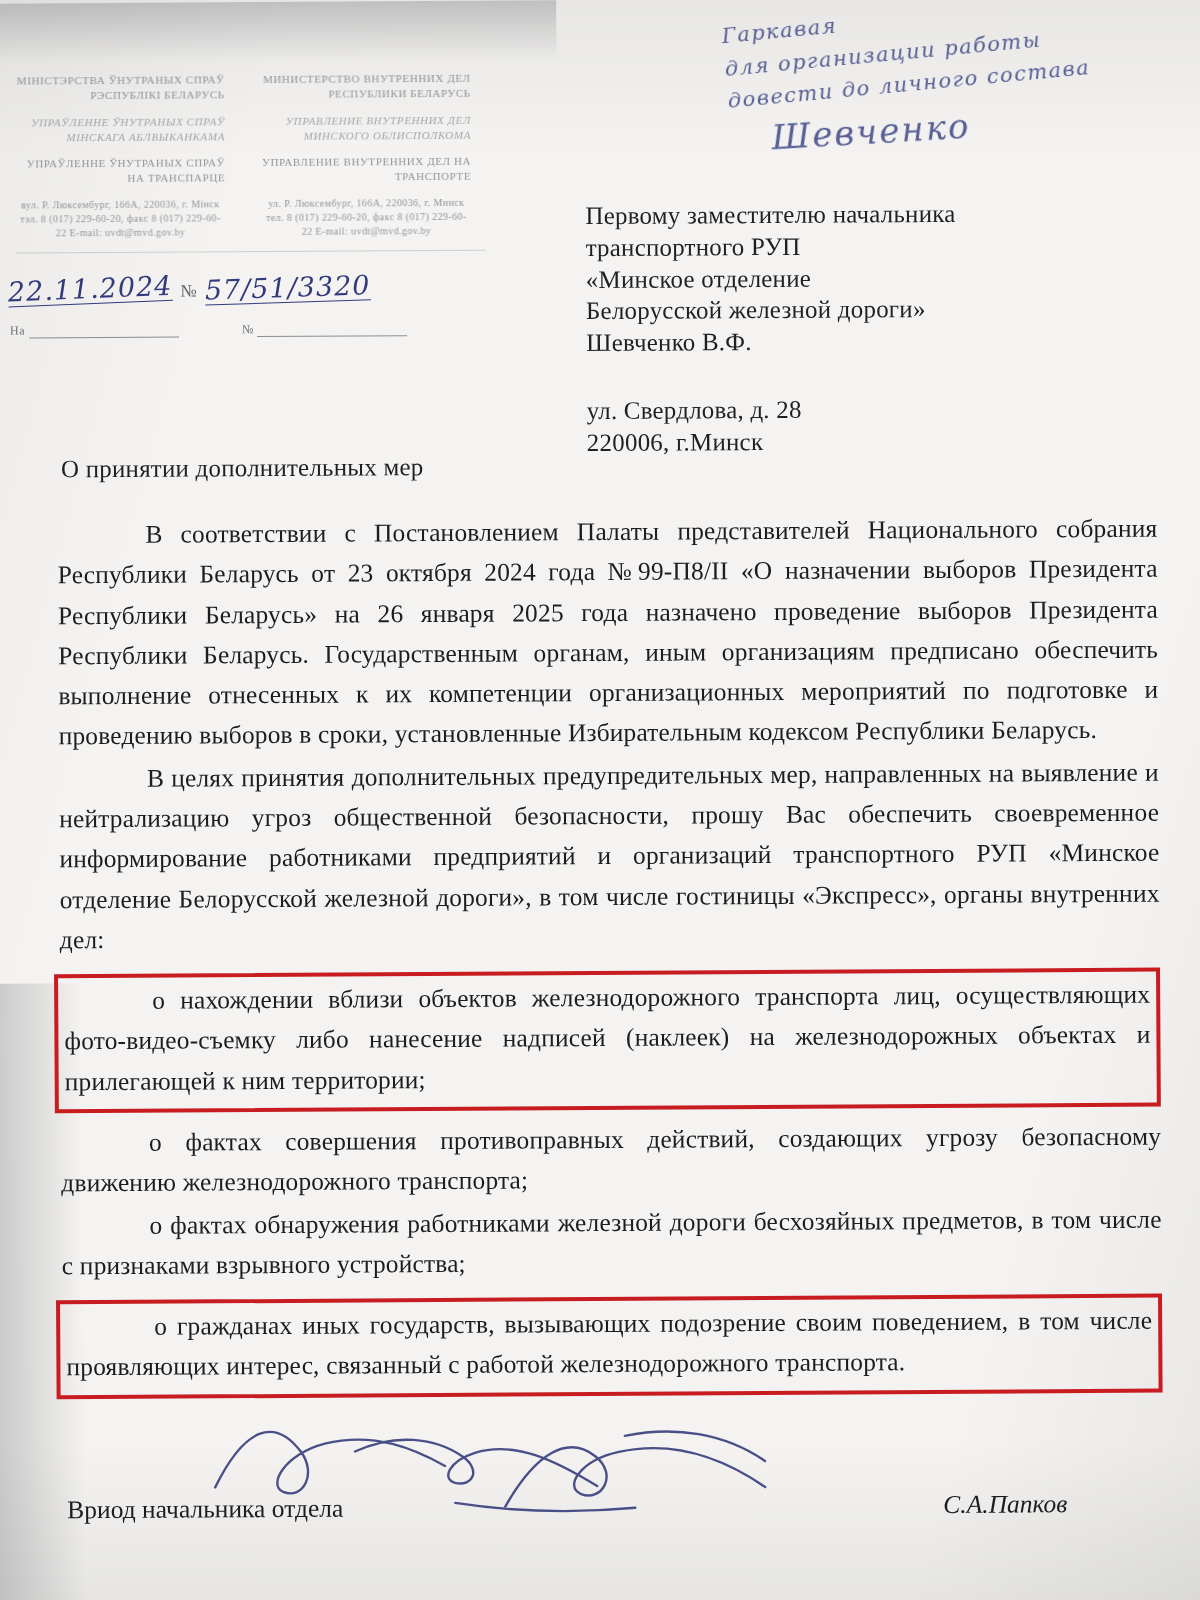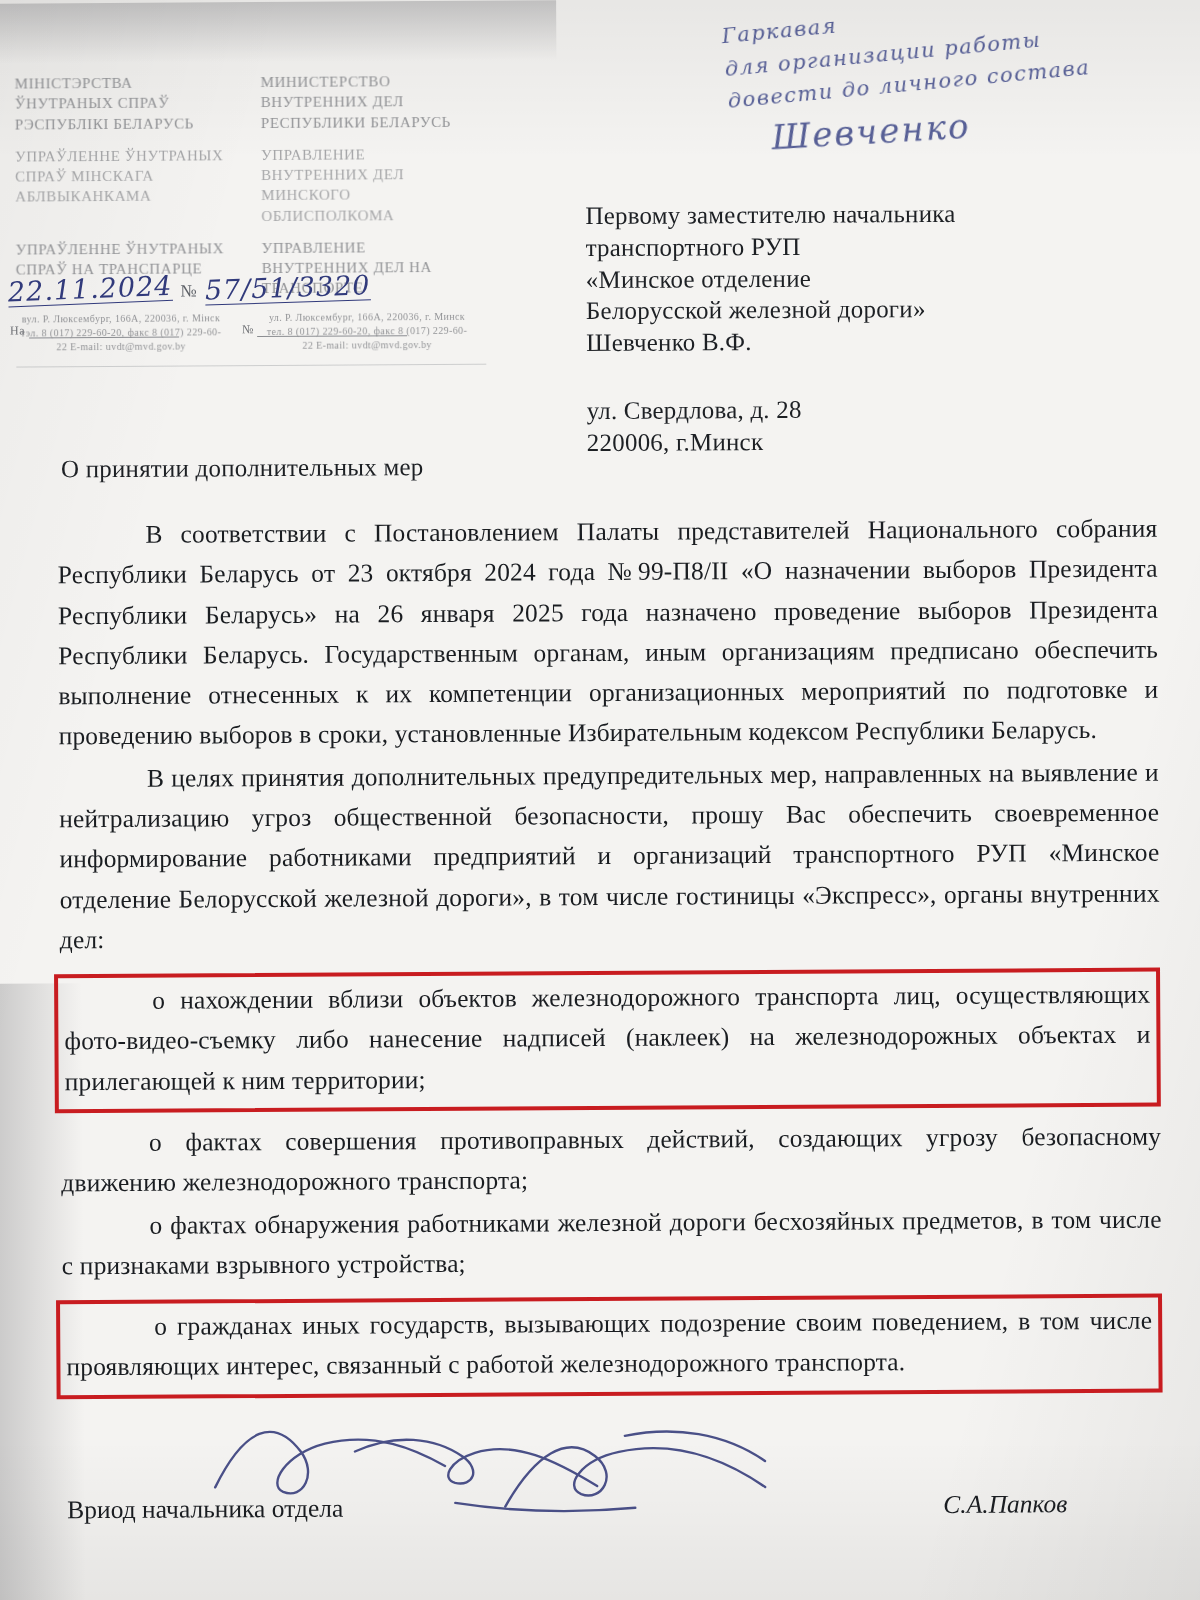--- a/index.html
+++ b/index.html
@@ -41,27 +41,27 @@
     filter: blur(0.6px);
     font-family: "Liberation Serif", serif;
   }
   .lh-row {
     display: flex;
     gap: 36px;
     margin-bottom: 12px;
   }
   .lh-col {
     width: 210px;
-    font-size: 15px;
+    font-size: 11px;
     line-height: 1.35;
     letter-spacing: 0.6px;
-    text-align: left;
+    text-align: right;
     text-transform: uppercase;
   }
-  .lh-col.dim { opacity: 0.8; }
+  .lh-col.dim { opacity: 0.8; font-style: italic; }
   .lh-small {
     font-size: 10px;
     letter-spacing: 0.4px;
     line-height: 1.4;
     text-align: center;
     text-transform: none;
   }
   .lh-sep {
     margin-top: 10px;
     border-top: 1px solid #9a9ca0;

